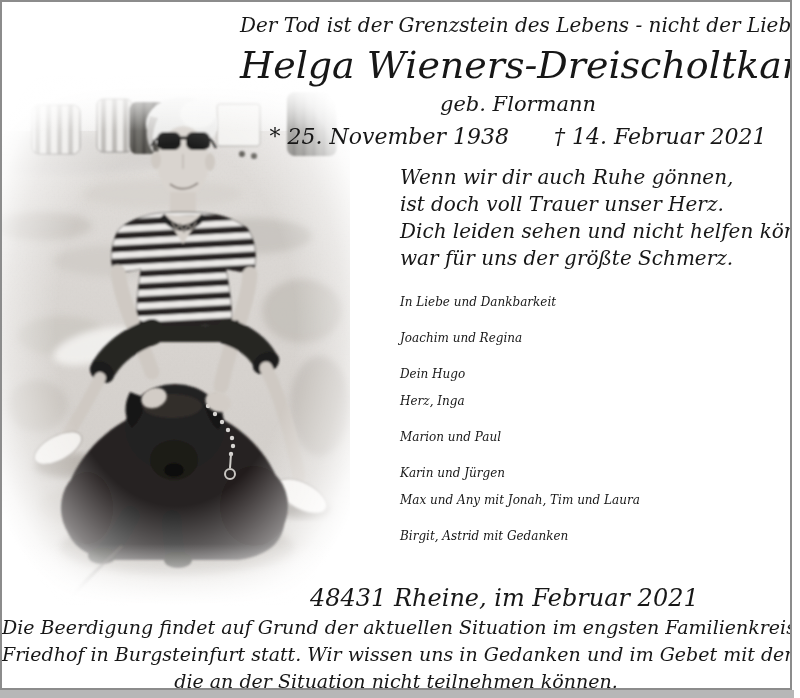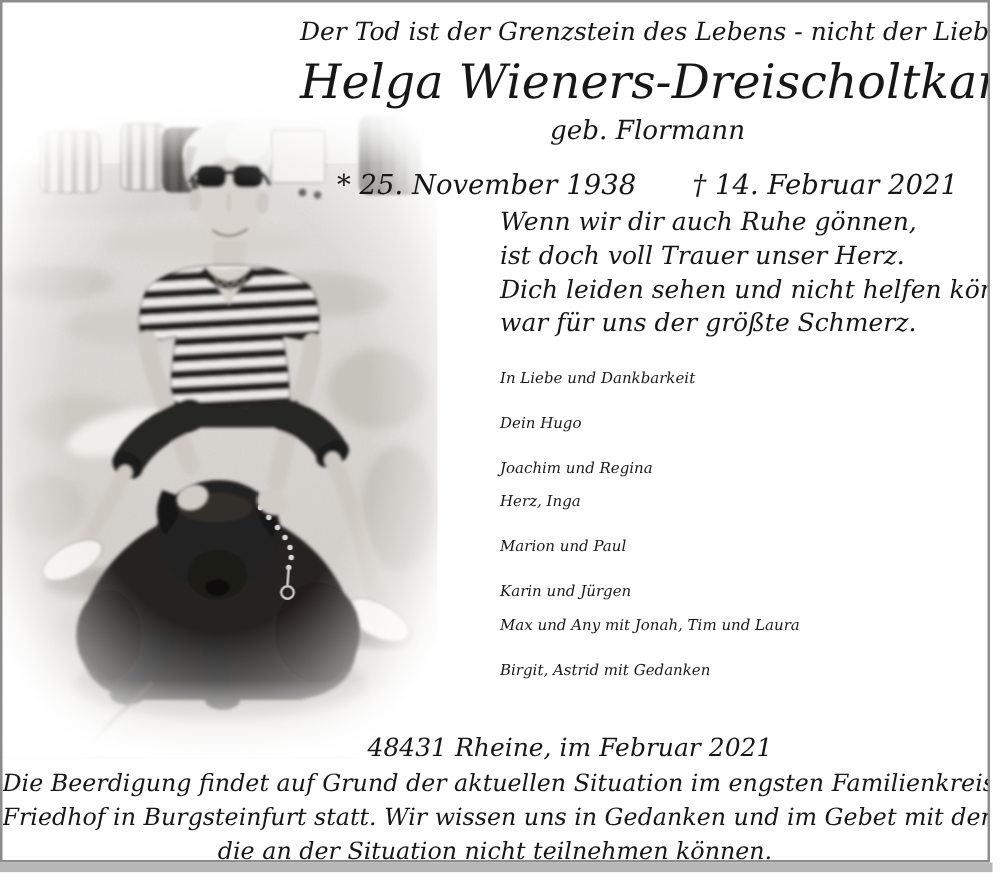--- a/index.html
+++ b/index.html
@@ -11,26 +11,26 @@
     position:absolute;left:0;top:0;width:788px;height:686px;
     border:2px solid #8c8c8c;background:#ffffff;overflow:hidden;
   }
   .bottom-strip{position:absolute;left:0;top:690px;width:794px;height:8px;background:#b7b7b7;}
   .photo{position:absolute;left:0;top:74px;width:348px;height:530px;z-index:1;}
   .photo svg{display:block;}
   .header{position:absolute;left:238px;top:10px;width:556px;text-align:center;z-index:2;}
   .epigraph{font-size:20px;line-height:26px;white-space:nowrap;}
   .deceased{font-size:38px;line-height:50px;margin-top:2px;white-space:nowrap;font-weight:normal;}
   .maiden{font-size:21px;line-height:27px;margin-top:1px;}
-  .dates{font-size:22px;line-height:30px;margin-top:16px;white-space:nowrap;}
+  .dates{font-size:22px;line-height:30px;margin-top:4px;white-space:nowrap;}
   .dates .death{margin-left:38px;}
   .poem{position:absolute;left:398px;top:162px;z-index:2;font-size:20px;line-height:27px;white-space:nowrap;}
   .mourners{position:absolute;left:398px;top:287px;z-index:2;font-size:12px;line-height:27px;white-space:nowrap;}
   .mourners .grp{margin-top:9px;}
-  .place-date{position:absolute;left:292px;top:583px;z-index:2;font-size:20px;line-height:26px;white-space:nowrap;}
+  .place-date{position:absolute;left:308px;top:583px;z-index:2;font-size:24px;line-height:26px;white-space:nowrap;}
   .funeral-note{position:absolute;left:0;top:612px;width:100%;text-align:center;z-index:2;font-size:19px;line-height:27px;}
   .funeral-note div{white-space:nowrap;}
 </style>
 </head>
 <body>
 
 <div class="page">
   <div class="card">
 
     <div class="photo">
@@ -217,22 +217,22 @@
 
     <div class="poem">
       <div>Wenn wir dir auch Ruhe gönnen,</div>
       <div>ist doch voll Trauer unser Herz.</div>
       <div>Dich leiden sehen und nicht helfen können,</div>
       <div>war für uns der größte Schmerz.</div>
     </div>
 
     <div class="mourners">
       <div>In Liebe und Dankbarkeit</div>
+      <div class="grp">Joachim und Regina</div>
       <div class="grp">Dein Hugo</div>
-      <div class="grp">Joachim und Regina</div>
       <div>Herz, Inga</div>
       <div class="grp">Marion und Paul</div>
       <div class="grp">Karin und Jürgen</div>
       <div>Max und Any mit Jonah, Tim und Laura</div>
       <div class="grp">Birgit, Astrid mit Gedanken</div>
     </div>
 
     <div class="place-date">48431 Rheine, im Februar 2021</div>
 
     <div class="funeral-note">

